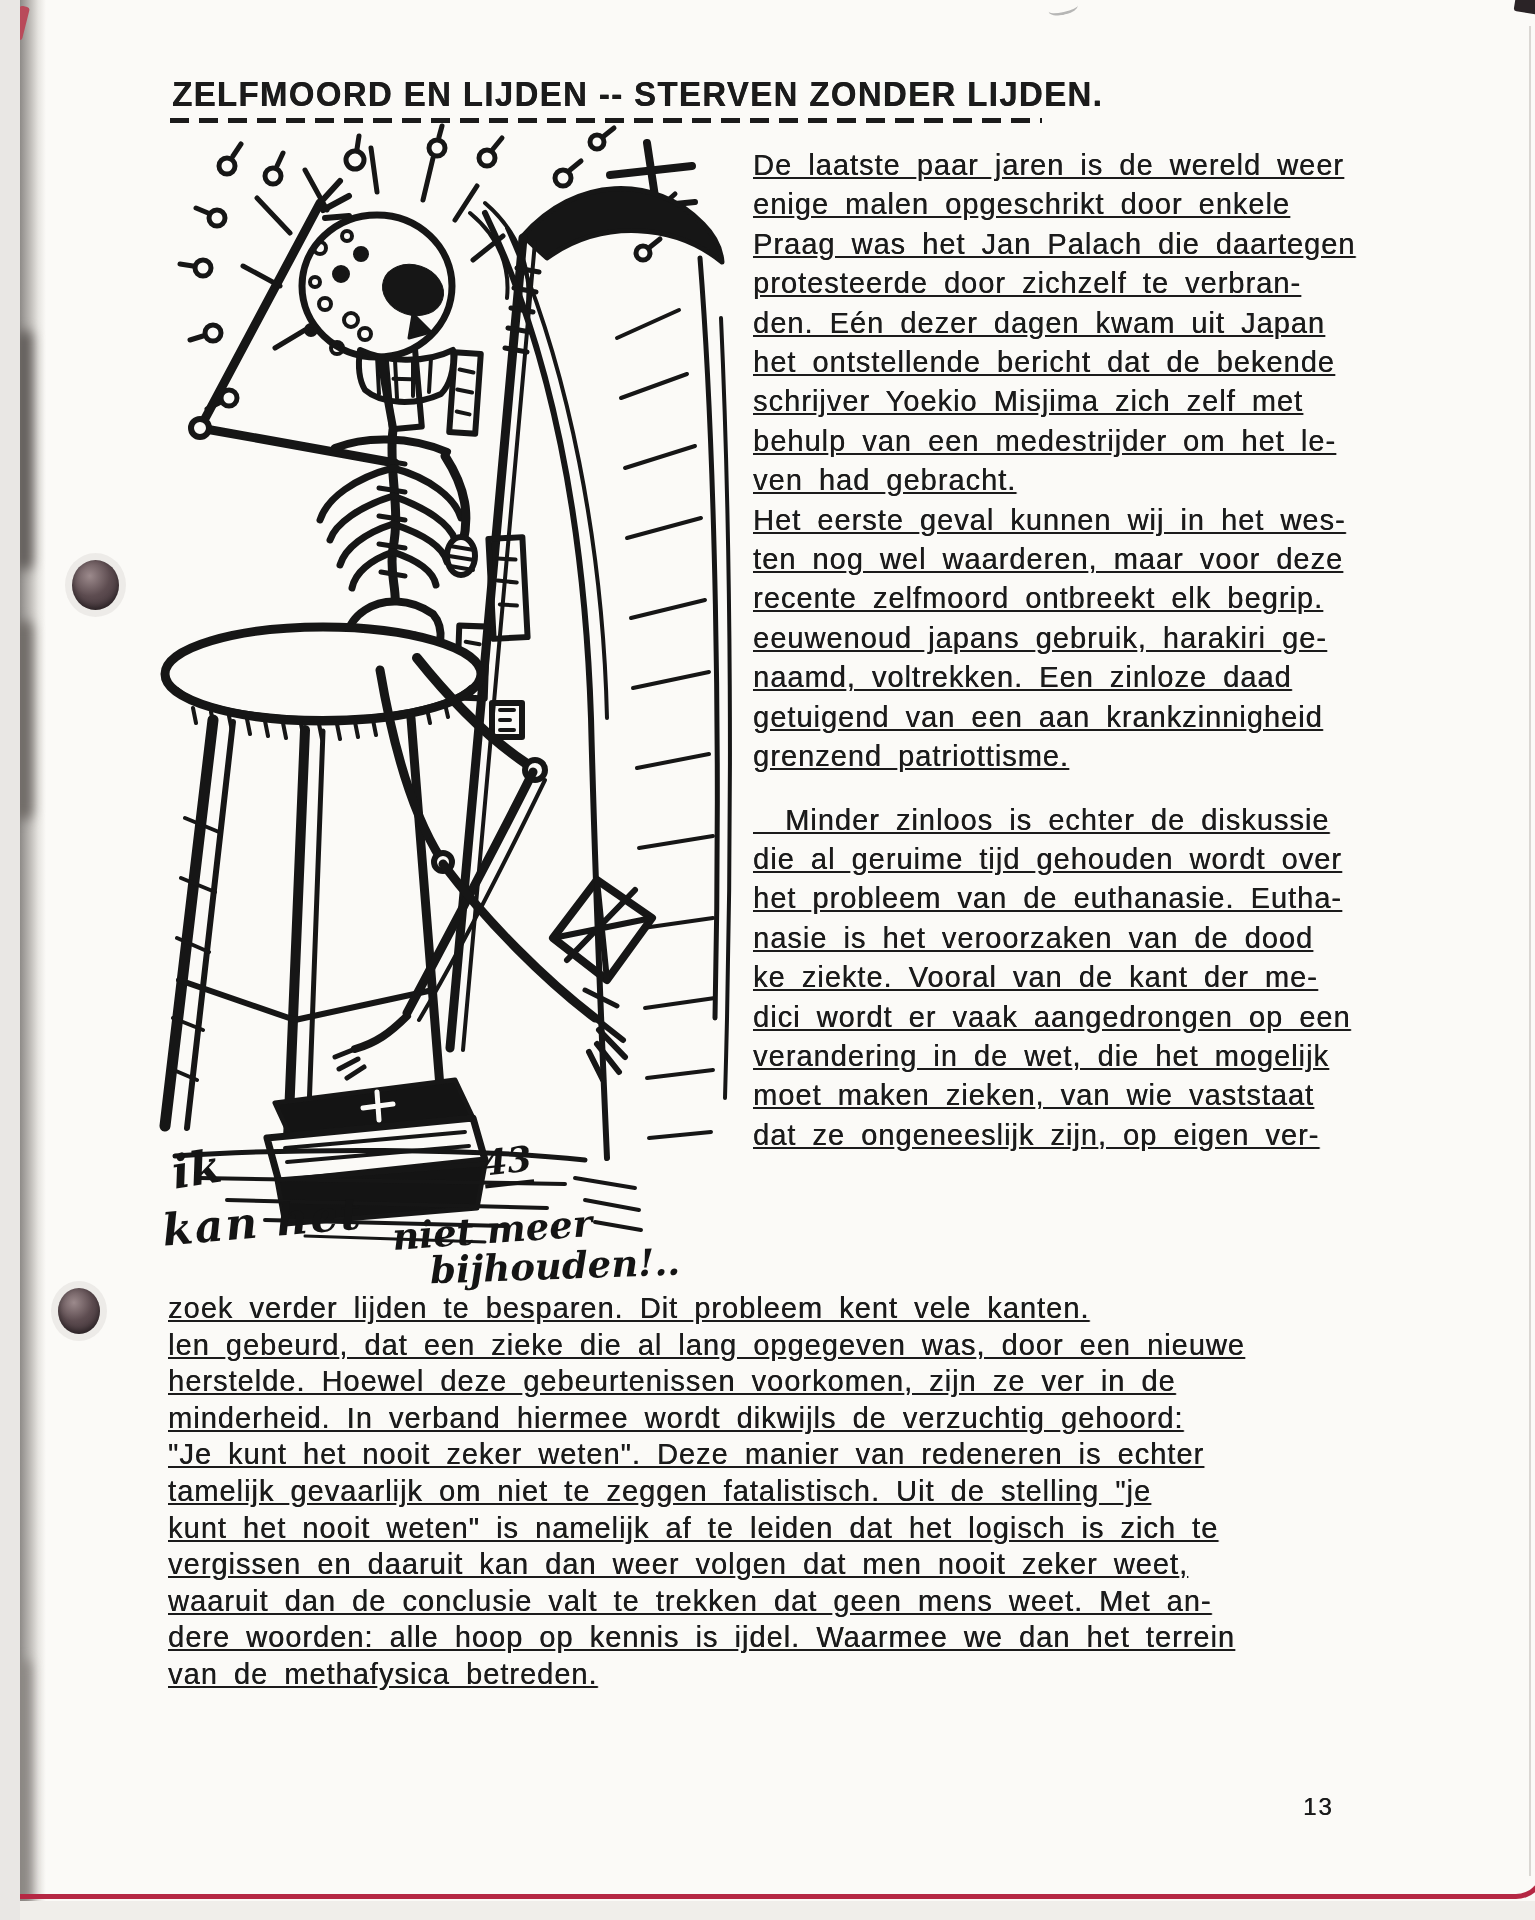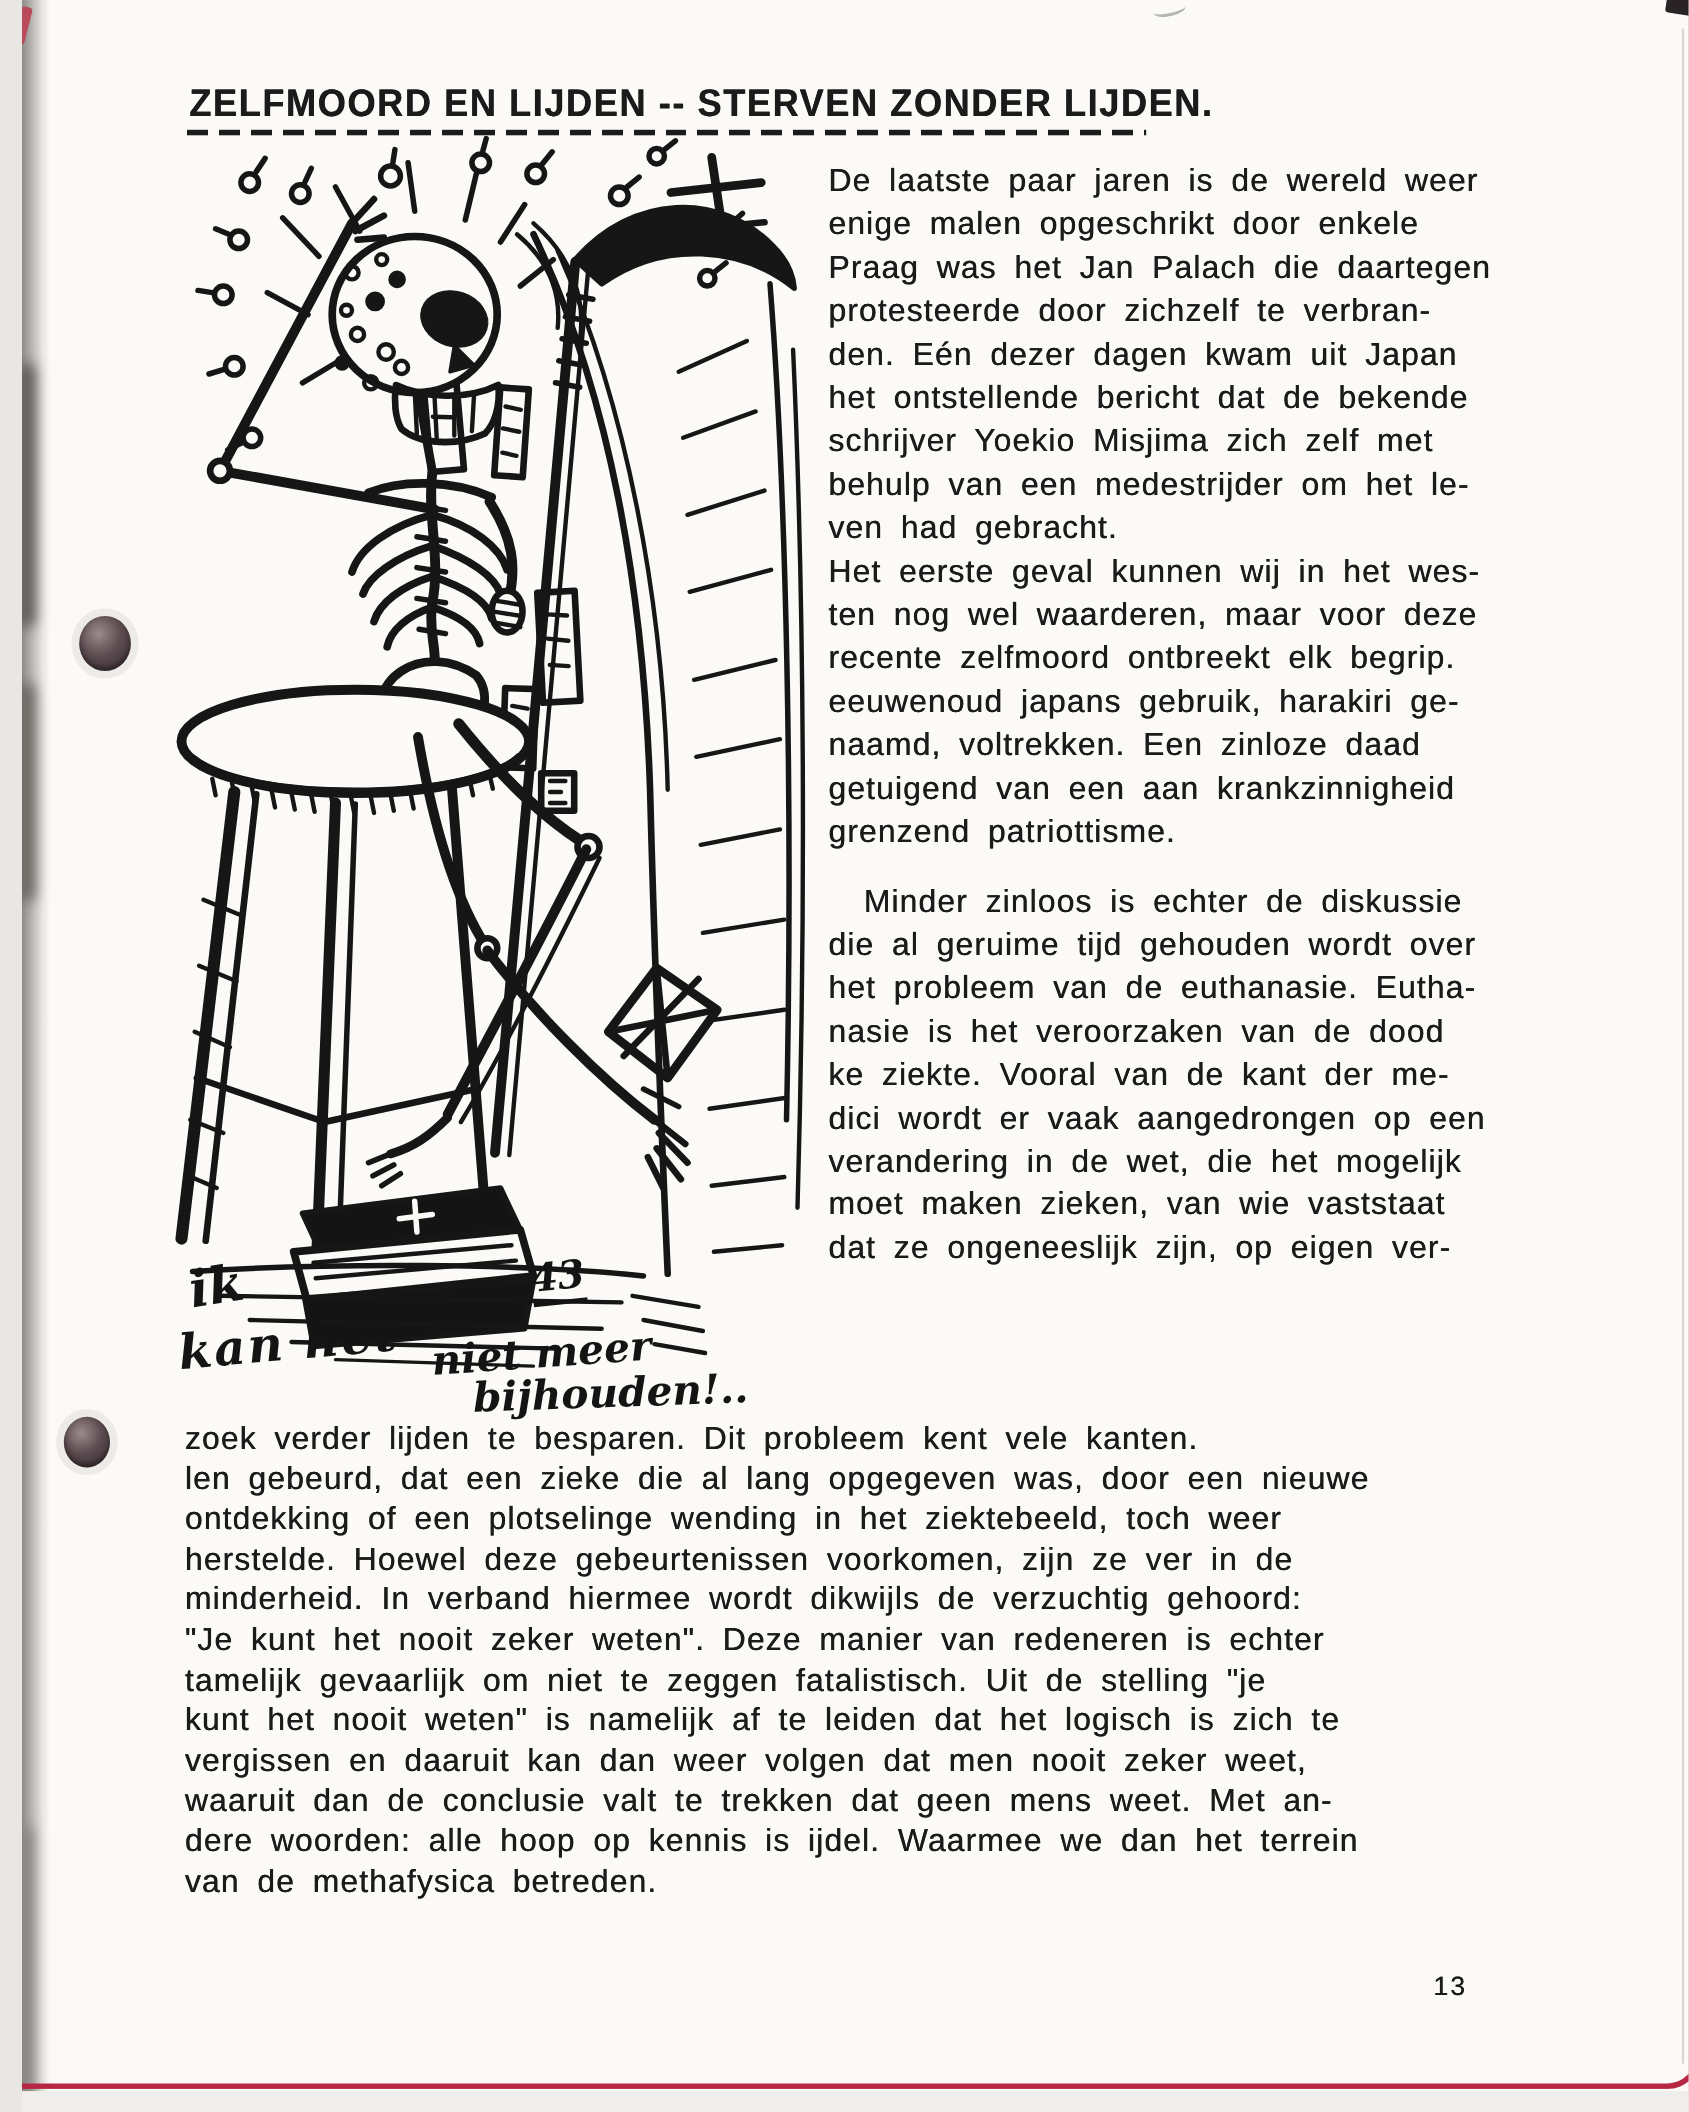--- a/index.html
+++ b/index.html
@@ -28,21 +28,21 @@
      box-shadow:0 0 0 7px rgba(120,110,105,0.10), inset 0 -3px 6px rgba(0,0,0,.45);}
   .hole1{left:52px;top:560px;width:47px;height:50px;}
   .hole2{left:38px;top:1288px;width:42px;height:46px;}
   
   .title{position:absolute;left:152px;top:74px;font-size:35px;font-weight:700;letter-spacing:1.5px;
      transform:scaleX(.94);transform-origin:left top;white-space:pre;
      text-shadow:.4px 0 0 #1b1b1b;}
   .title-underline{position:absolute;left:150px;top:118px;width:872px;height:5px;
      background:repeating-linear-gradient(90deg,#1b1b1b 0 19px,rgba(0,0,0,0) 19px 29px);}
   .textblock{position:absolute;font-size:29px;letter-spacing:1px;word-spacing:7px;
-     text-shadow:.35px 0 0 #1b1b1b;}
+     text-shadow:.35px 0 0 #1b1b1b;text-decoration:underline;}
   .textline{white-space:pre;}
   .col{left:733px;top:146px;line-height:39.4px;width:720px;}
   .col .gap{height:24px;}
   .fullw{left:148px;top:1290px;line-height:36.6px;width:1320px;}
   .page-number{position:absolute;left:1283px;top:1793px;font-size:24px;letter-spacing:2px;
      text-shadow:.4px 0 0 #1b1b1b;}
   
   .hw{position:absolute;font-family:"DejaVu Serif",serif;font-style:italic;font-weight:700;
       color:#141414;white-space:pre;}
   .hw-ik{left:152px;top:1142px;font-size:46px;transform:rotate(-9deg);}
@@ -312,21 +312,20 @@
         <div class="textline">dici wordt er vaak aangedrongen op een</div>
         <div class="textline">verandering in de wet, die het mogelijk</div>
         <div class="textline">moet maken zieken, van wie vaststaat</div>
         <div class="textline">dat ze ongeneeslijk zijn, op eigen ver-</div>
       </div>
   </div>
 
   <div class="textblock fullw">
       <div class="textline">zoek verder lijden te besparen. Dit probleem kent vele kanten.</div>
       <div class="textline">len gebeurd, dat een zieke die al lang opgegeven was, door een nieuwe</div>
-      <div class="textline">ontdekking of een plotselinge wending in het ziektebeeld, toch weer</div>
       <div class="textline">herstelde. Hoewel deze gebeurtenissen voorkomen, zijn ze ver in de</div>
       <div class="textline">minderheid. In verband hiermee wordt dikwijls de verzuchtig gehoord:</div>
       <div class="textline">"Je kunt het nooit zeker weten". Deze manier van redeneren is echter</div>
       <div class="textline">tamelijk gevaarlijk om niet te zeggen fatalistisch. Uit de stelling "je</div>
       <div class="textline">kunt het nooit weten" is namelijk af te leiden dat het logisch is zich te</div>
       <div class="textline">vergissen en daaruit kan dan weer volgen dat men nooit zeker weet,</div>
       <div class="textline">waaruit dan de conclusie valt te trekken dat geen mens weet. Met an-</div>
       <div class="textline">dere woorden: alle hoop op kennis is ijdel. Waarmee we dan het terrein</div>
       <div class="textline">van de methafysica betreden.</div>
     </div>

